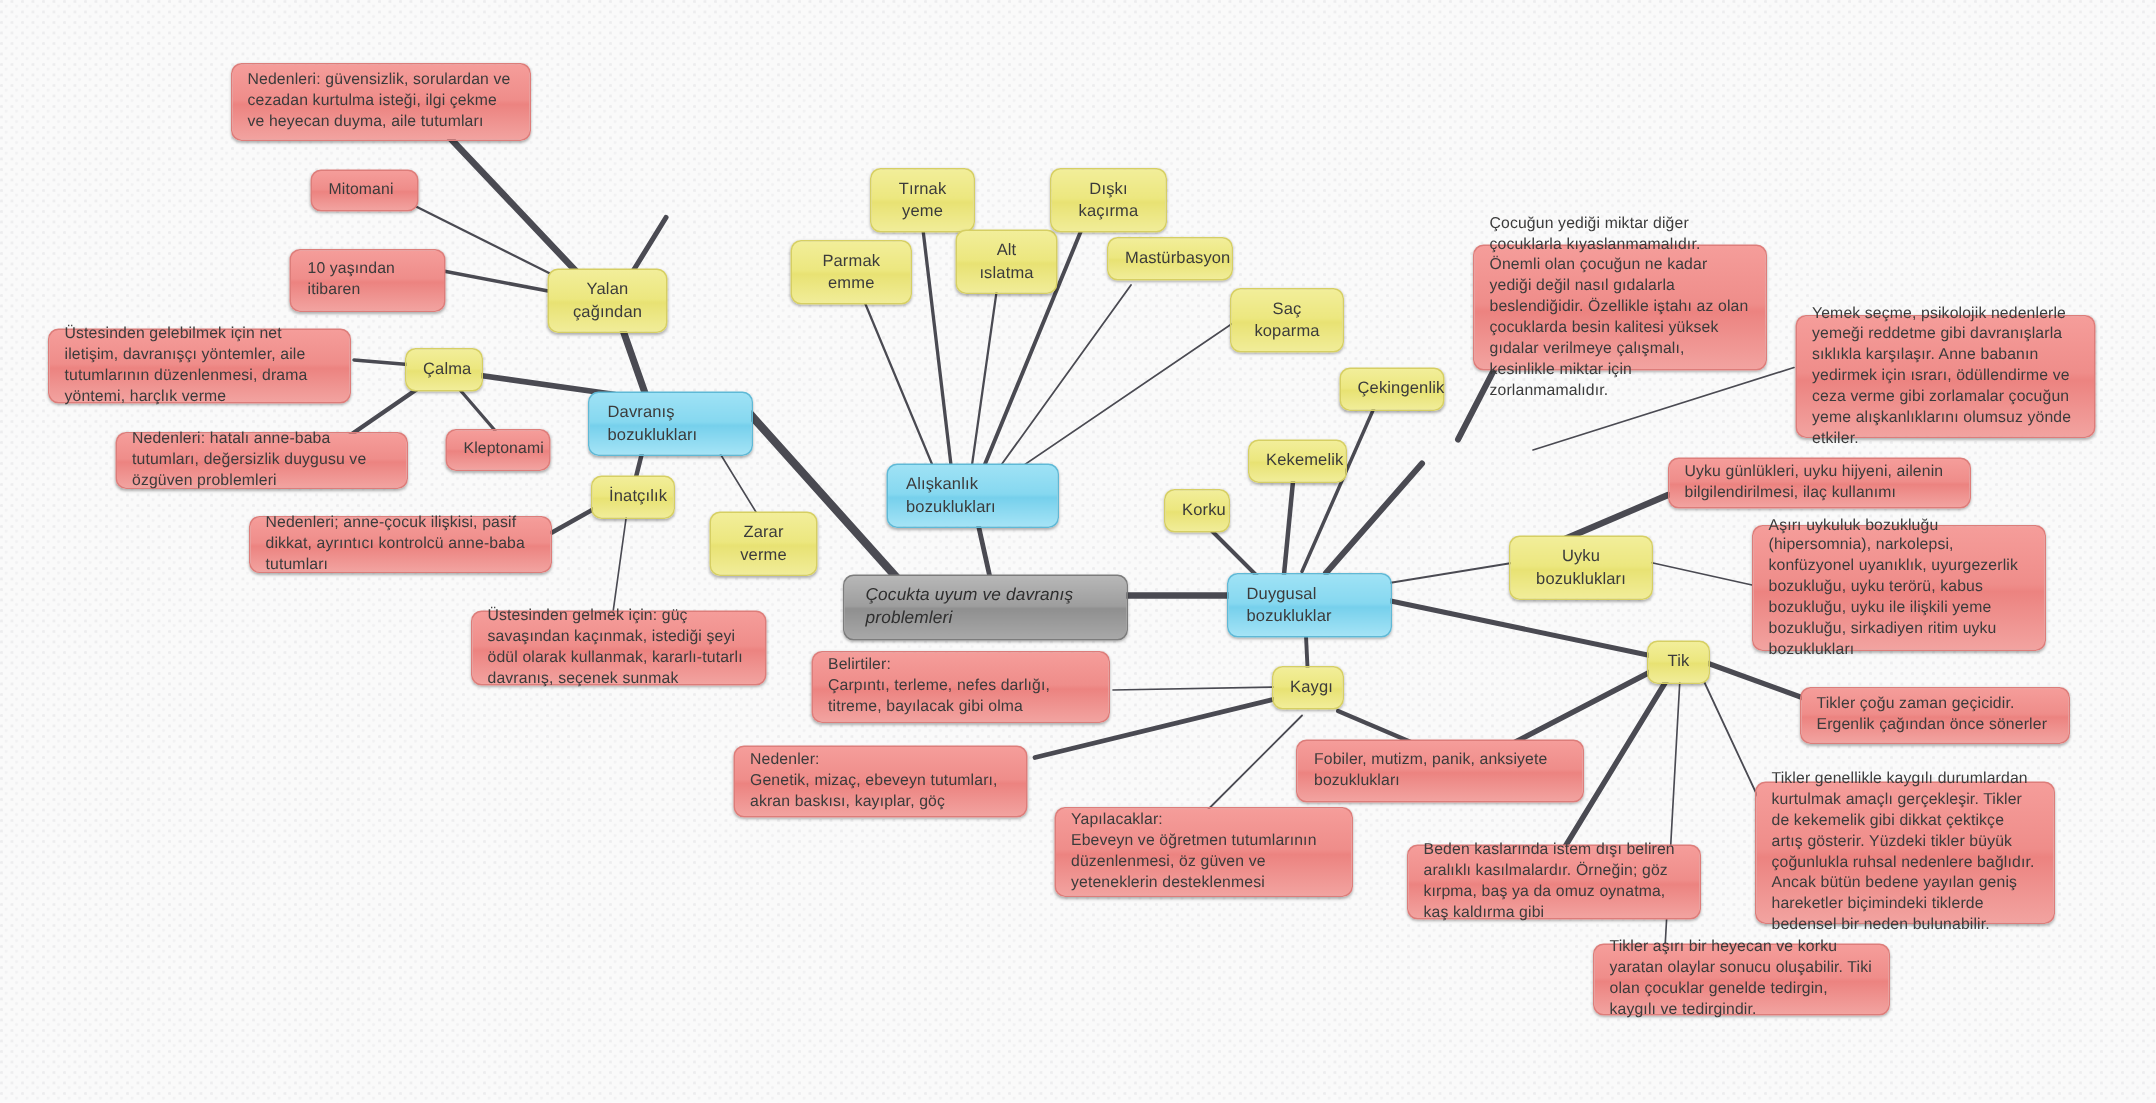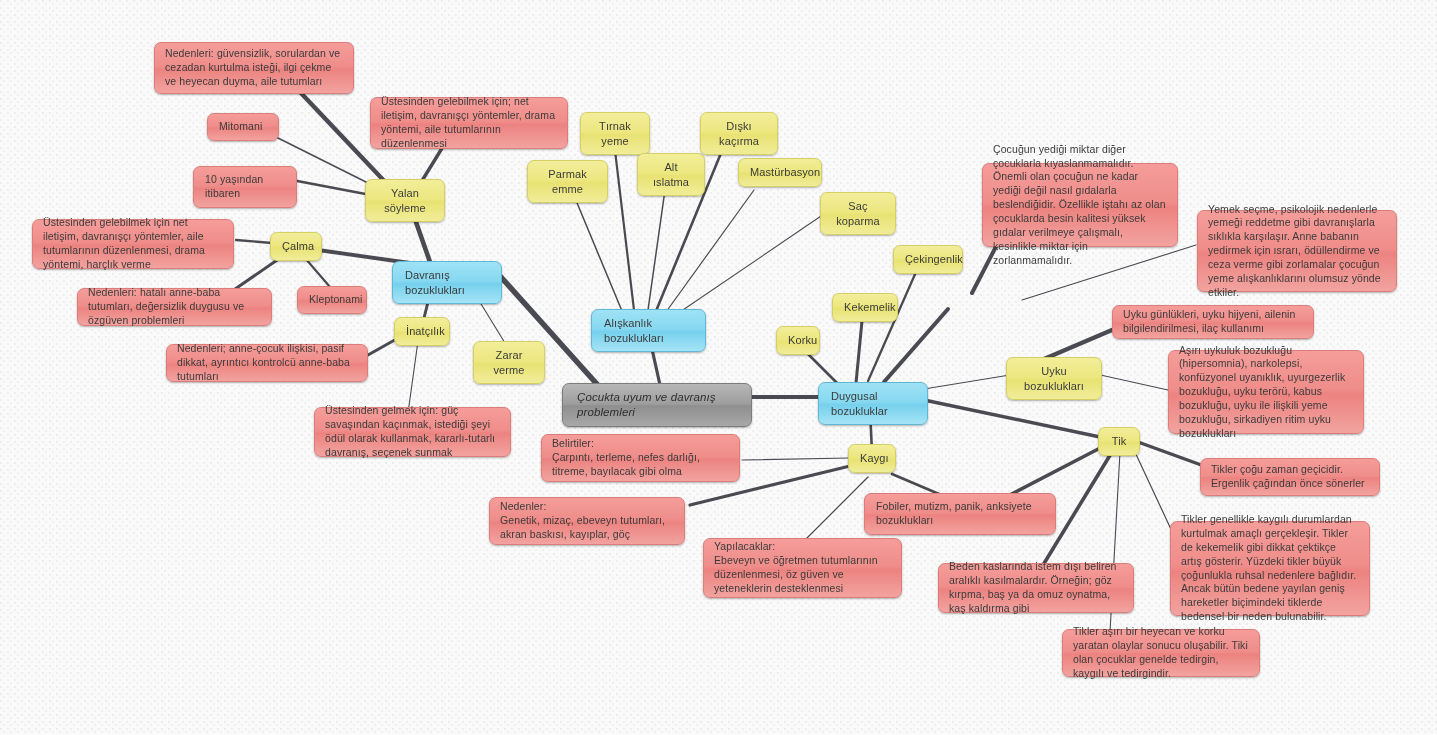--- a/index.html
+++ b/index.html
@@ -152,21 +152,21 @@
     <span class="txt">Davranış bozuklukları</span>
   </div>
   <div class="node n-branch" style="left:591px; top:309px; width:115px;">
     <span class="txt">Alışkanlık bozuklukları</span>
   </div>
   <div class="node n-branch" style="left:818px; top:382px; width:110px;">
     <span class="txt">Duygusal bozukluklar</span>
   </div>
 
   <div class="node n-topic" style="left:365px; top:179px; width:80px;">
-    <span class="txt">Yalan söyleme</span>
+    <span class="txt">Yalan çağından</span>
   </div>
   <div class="node n-topic" style="left:270px; top:232px; width:52px;">
     <span class="txt">Çalma</span>
   </div>
   <div class="node n-topic" style="left:394px; top:317px; width:56px;">
     <span class="txt">İnatçılık</span>
   </div>
   <div class="node n-topic" style="left:473px; top:341px; width:72px;">
     <span class="txt">Zarar verme</span>
   </div>
@@ -208,23 +208,20 @@
   </div>
 
   <div class="node n-detail" style="left:154px; top:42px; width:200px; height:52px;">
     <span class="txt">Nedenleri:  güvensizlik, sorulardan ve cezadan kurtulma isteği, ilgi çekme ve heyecan duyma, aile tutumları</span>
   </div>
   <div class="node n-detail centered" style="left:207px; top:113px; width:72px;">
     <span class="txt">Mitomani</span>
   </div>
   <div class="node n-detail centered" style="left:193px; top:166px; width:104px;">
     <span class="txt">10 yaşından itibaren</span>
-  </div>
-  <div class="node n-detail" style="left:370px; top:97px; width:198px; height:52px;">
-    <span class="txt">Üstesinden gelebilmek için; net iletişim, davranışçı yöntemler, drama yöntemi, aile tutumlarının düzenlenmesi</span>
   </div>
   <div class="node n-detail" style="left:32px; top:219px; width:202px; height:50px;">
     <span class="txt">Üstesinden gelebilmek için net iletişim, davranışçı yöntemler, aile tutumlarının düzenlenmesi, drama yöntemi, harçlık verme</span>
   </div>
   <div class="node n-detail" style="left:77px; top:288px; width:195px; height:38px;">
     <span class="txt">Nedenleri: hatalı anne-baba tutumları, değersizlik duygusu ve özgüven problemleri</span>
   </div>
   <div class="node n-detail centered" style="left:297px; top:286px; width:70px;">
     <span class="txt">Kleptonami</span>
   </div>

